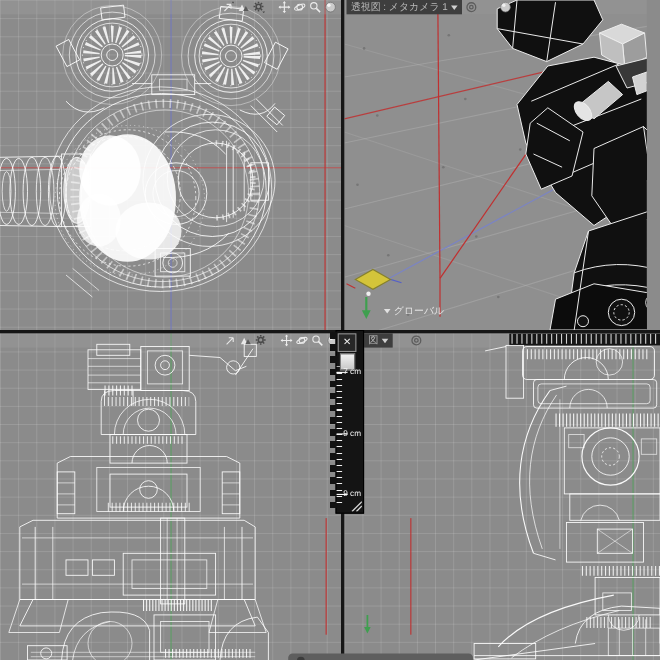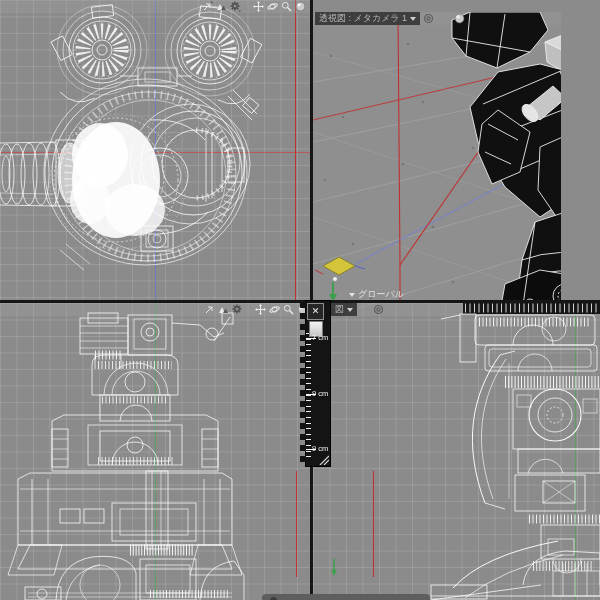--- a/index.html
+++ b/index.html
@@ -5,21 +5,21 @@
   html,body{margin:0;padding:0;}
   body{width:600px;height:600px;overflow:hidden;position:relative;
        font-family:"Liberation Sans","DejaVu Sans",sans-serif;background:#8b8b8b;}
   .vp{position:absolute;overflow:hidden;}
   .grid-bg{background-color:#8b8b8b;
     background-image:linear-gradient(rgba(255,255,255,.13) 1px,transparent 1px),
                      linear-gradient(90deg,rgba(255,255,255,.13) 1px,transparent 1px);
     background-size:16.5px 16.5px;}
   .persp-bg{background-color:#8f8f8f;}
   #vp-tl{left:0;top:0;width:310px;height:300px;}
-  #vp-tr{left:313px;top:12px;width:248px;height:300px;}
+  #vp-tr{left:313px;top:0;width:275px;height:300px;}
   #vp-bl{left:0;top:303px;width:310px;height:297px;}
   #vp-br{left:313px;top:303px;width:287px;height:297px;}
   .divider{position:absolute;background:#161616;z-index:10;}
   #div-h{left:0;top:300px;width:600px;height:3px;}
   #div-v{left:310px;top:0;width:3px;height:600px;}
   .vp-strip{position:absolute;left:0;top:0;right:0;height:13px;background:rgba(160,160,160,.35);z-index:3;}
   .icon-row{position:absolute;top:1px;display:flex;gap:3px;align-items:center;z-index:4;}
   .icon{width:11px;height:11px;display:inline-block;}
   .vp-title{position:absolute;top:0;height:13px;background:#3e3e3e;color:#b9b9b9;
     font-size:9px;line-height:13px;padding:0 4px;display:flex;align-items:center;gap:3px;z-index:4;white-space:nowrap;}

